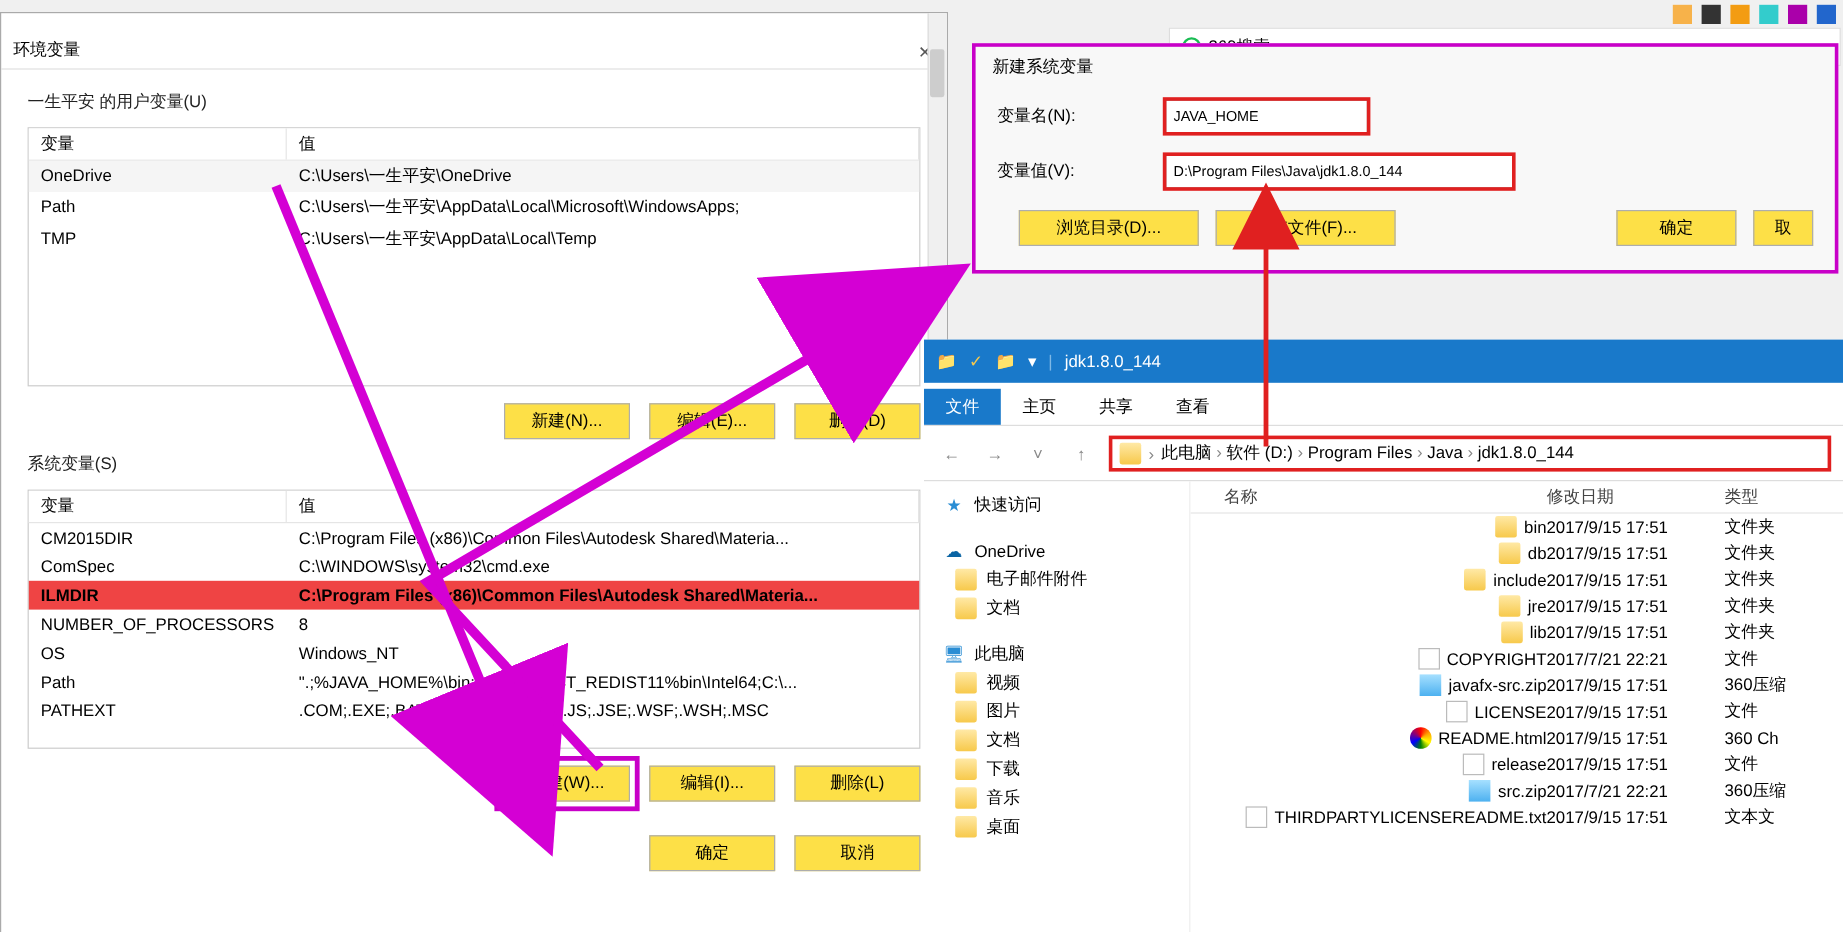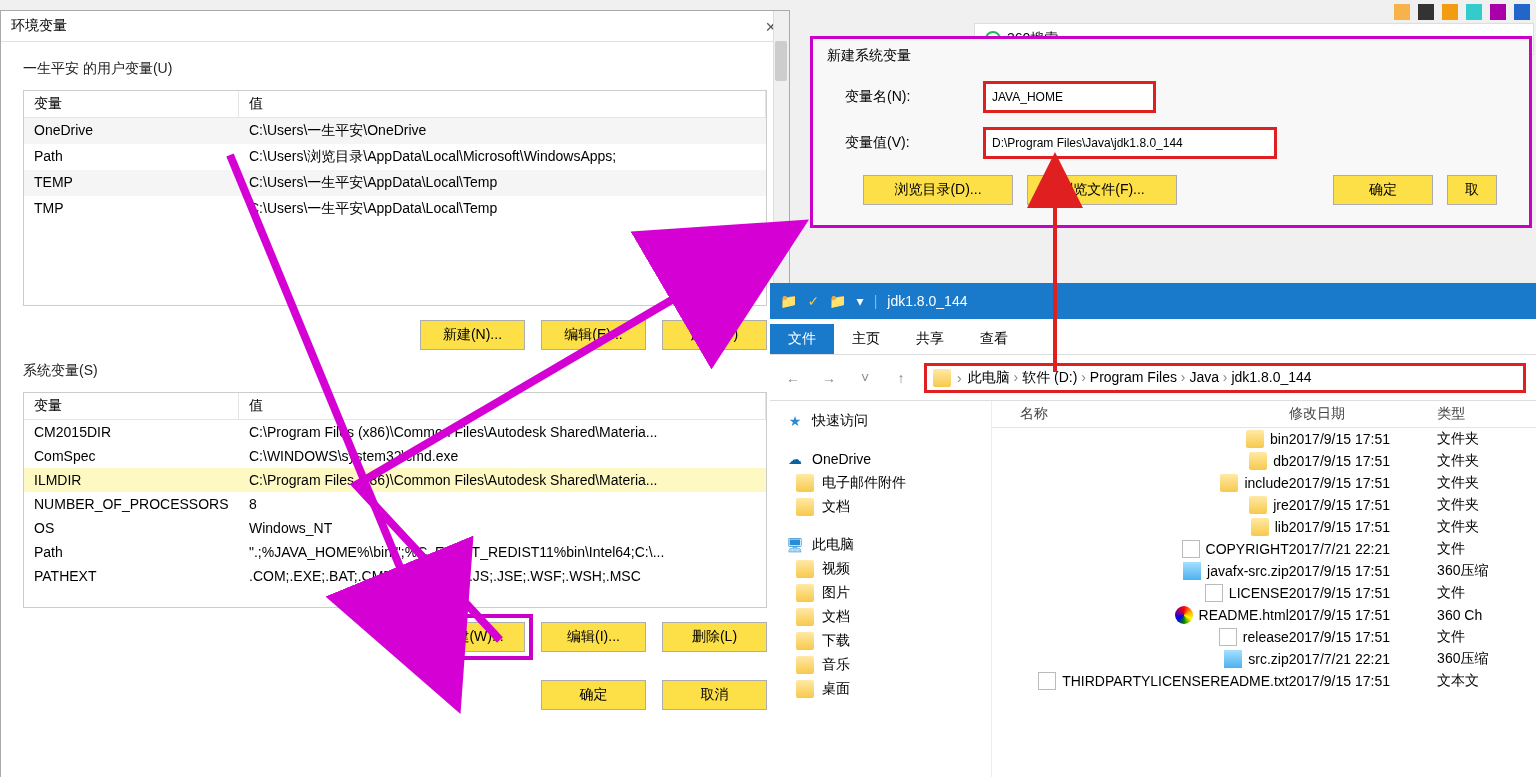--- a/index.html
+++ b/index.html
@@ -1,42 +1,42 @@
 <!DOCTYPE html>
 <html><head>
 <meta charset="utf-8">
 <style>
 * { box-sizing: border-box; margin: 0; padding: 0; font-family: "Microsoft YaHei", "Segoe UI", Tahoma, sans-serif; }
 body { width: 1536px; height: 777px; background: #f0f0f0; position: relative; overflow: hidden; font-size: 14px; }
 
 
 .env-dialog { position: absolute; left: 0; top: 10px; width: 790px; height: 770px; background: #fff; border: 1px solid #aaa; }
-.env-titlebar { display:flex; justify-content:space-between; align-items:center; padding:6px 10px; border-bottom:1px solid #e0e0e0; }
+.env-titlebar { display:flex; justify-content:space-between; align-items:center; padding:6px 10px; border-bottom:1px solid #e0e0e0;margin-top:16px; }
 .env-titlebar .close { width:14px; height:14px; color:#555; cursor:pointer; }
 .env-body { padding: 18px 22px; }
 .env-group-label { margin-bottom:12px; color:#222; }
 .env-table { border:1px solid #ccc; width:100%; height: 216px; display:flex; flex-direction:column; }
 .env-table-head { display:flex; background:#fff; border-bottom:1px solid #e5e5e5; }
 .env-th, .env-td { padding:4px 10px; }
 .env-th { font-weight:normal; border-right:1px solid #e5e5e5; }
 .env-th.col-var, .env-td.col-var { width:215px; flex:0 0 215px; }
 .env-th.col-val, .env-td.col-val { flex:1; overflow:hidden; text-overflow:ellipsis; white-space:nowrap; }
 .env-row { display:flex; }
 .env-row.alt { background:#f5f5f5; }
-.env-row.sel { background:#fef9c3; }
+.env-row.sel { background:#ef4444;font-weight:bold; }
 .env-scroll { position:absolute; right:0; top:0; width:16px; height:100%; background:#f0f0f0; border-left:1px solid #ddd;}
 .env-scroll .thumb{position:absolute;right:2px;top:30px;width:12px;height:40px;background:#cdcdcd;border-radius:2px;}
 .btn-row { display:flex; justify-content:flex-end; gap:16px; margin-top:14px; }
 .btn { min-width:105px; height:30px; background:#fde047; border:1px solid #adadad; cursor:pointer; font-size:14px; }
 .highlight-btn { outline:4px solid #c800c8; outline-offset:4px; }
 
 
 .newvar-dialog { position:absolute; left:770px; top:36px; right:4px; border:3px solid #c800c8; background:#f8f8f8; padding:0;margin-left:40px; }
 .newvar-titlebar { padding:8px 14px; }
-.newvar-body { padding:10px 32px 20px; }
+.newvar-body { padding:10px 18px 20px; }
 .newvar-row { display:flex; align-items:center; margin-bottom:18px; gap:20px; }
 .newvar-label { width:120px; }
 .newvar-input { flex:1; height:28px; border:1px solid #999; padding:2px 6px; font-size:12px; }
 .redbox { outline:3px solid #e02020; outline-offset:-1px; }
 .newvar-btns { display:flex; gap:14px; padding-left:18px; }
 .newvar-btns .btn { min-width:150px; }
 
 
 .browser-tab { position:absolute; left:974px; top:0; height:32px; width:560px; background:#fff; border:1px solid #ddd; display:flex; align-items:center; padding:4px 10px; gap:6px;margin-top:23px; }
 .browser-tab .favicon{width:16px;height:16px;border:2px solid #1abc54;border-radius:50%;}
@@ -106,25 +106,21 @@
         <div class="env-th col-var">变量</div>
         <div class="env-th col-val">值</div>
       </div>
       <div id="user-rows">
           <div class="env-row alt">
     <div class="env-td col-var">OneDrive</div>
             <div class="env-td col-val">C:\Users\一生平安\OneDrive</div>
           </div>
           <div class="env-row ">
     <div class="env-td col-var">Path</div>
-            <div class="env-td col-val">C:\Users\浏览目录\AppData\Local\Microsoft\WindowsApps;</div>
-          </div>
-          <div class="env-row alt">
-    <div class="env-td col-var">TEMP</div>
-            <div class="env-td col-val">C:\Users\一生平安\AppData\Local\Temp</div>
+            <div class="env-td col-val">C:\Users\一生平安\AppData\Local\Microsoft\WindowsApps;</div>
           </div>
           <div class="env-row ">
     <div class="env-td col-var">TMP</div>
             <div class="env-td col-val">C:\Users\一生平安\AppData\Local\Temp</div>
           </div>
         </div>
     </div>
     <div class="btn-row">
       <button class="btn">新建(N)...</button>
       <button class="btn">编辑(E)...</button>

